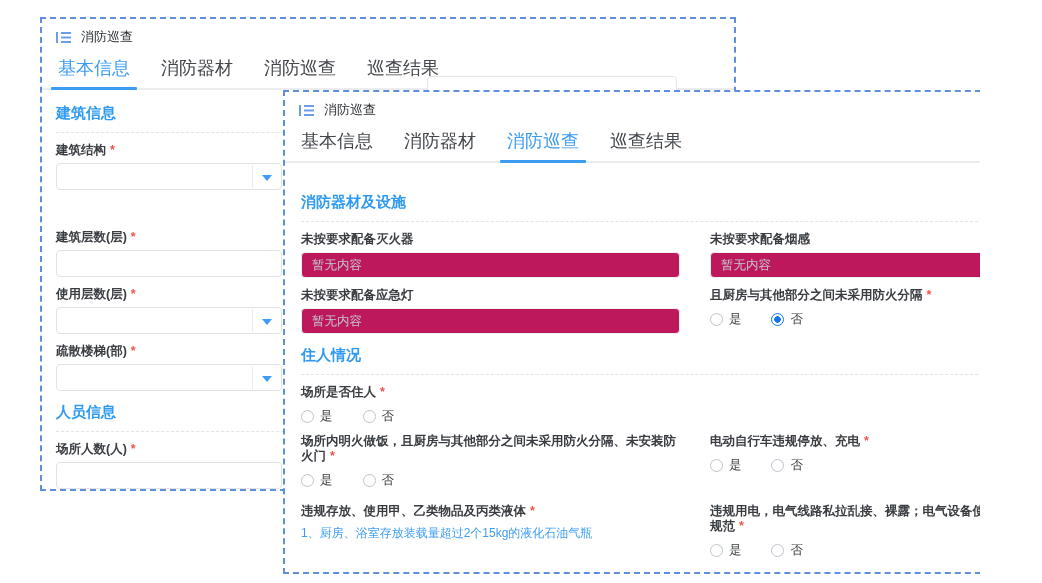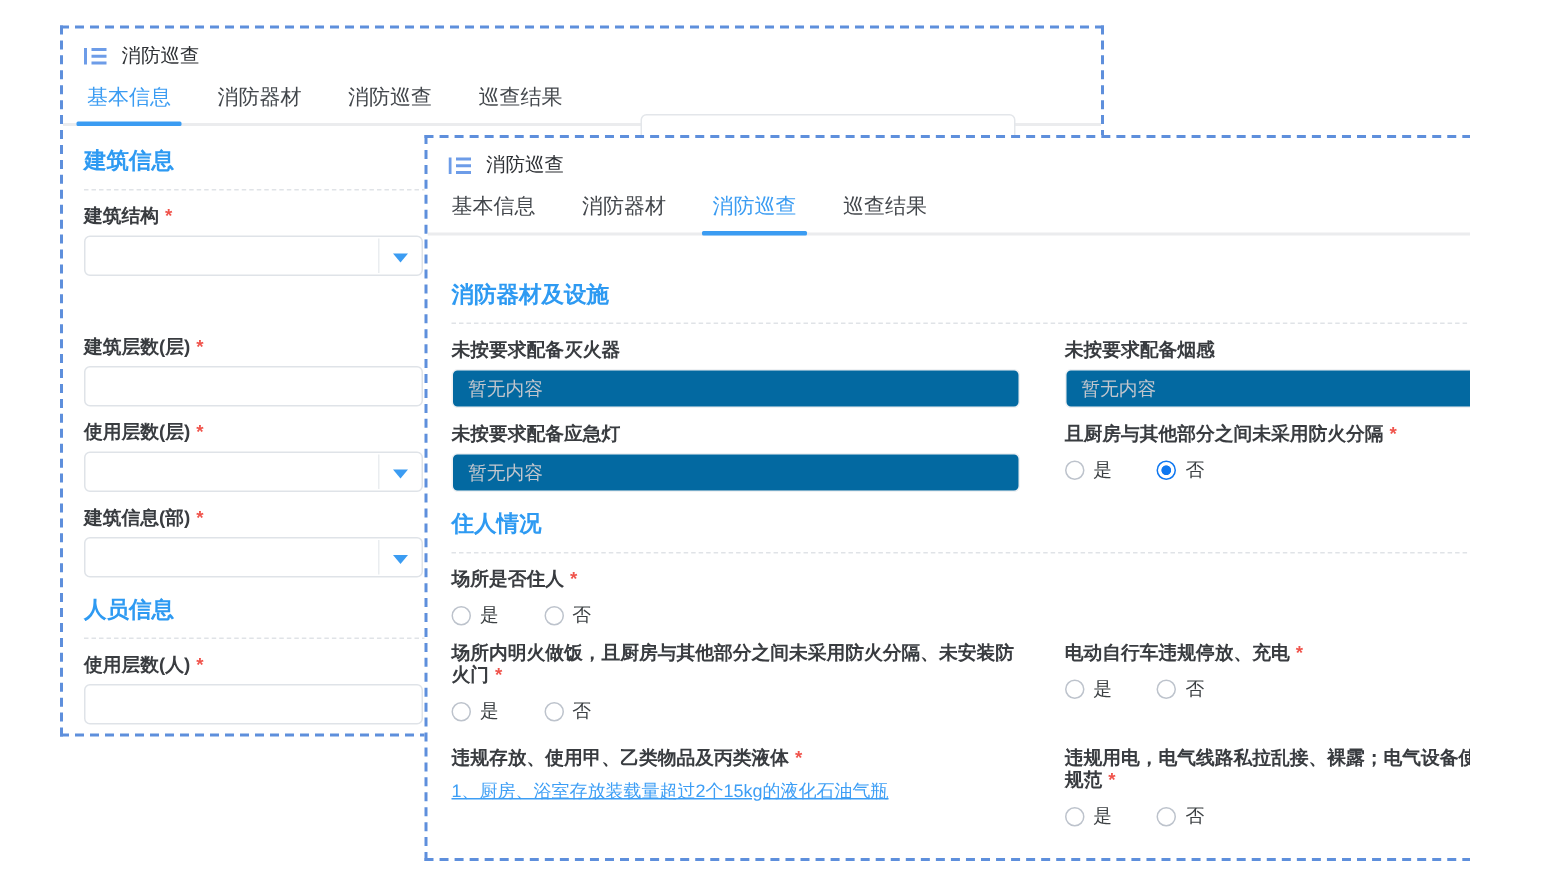--- a/index.html
+++ b/index.html
@@ -9,52 +9,52 @@
 
   .window { position: absolute; background: #fff; border: 2px dashed #5E8FDC; overflow: hidden; }
   #win1 { left: 40px;  top: 17px; width: 696px; height: 474px; z-index: 1; }
   #win2 { left: 283px; top: 90px; width: 748px; height: 484px; z-index: 2; }
 
   .win-header { display: flex; align-items: center; gap: 9px; padding: 9px 14px 0; }
   .menu-icon { display: inline-flex; cursor: pointer; }
   .win-title { font-size: 13px; color: #2e3135; }
 
   .tabs { display: flex; gap: 27px; padding: 0 14px; margin-top: 10px; border-bottom: 2px solid #EBECEE; }
-  .tab { font-size: 14px; color: #43474c; padding: 0 2px 8px; cursor: pointer; position: relative; white-space: nowrap; }
+  .tab { font-size: 18px; color: #43474c; padding: 0 2px 8px; cursor: pointer; position: relative; white-space: nowrap; }
   .tab.active { color: #3B9CF2; }
   .tab.active::after { content: ''; position: absolute; left: -5px; right: -5px; bottom: -2px; height: 3px; background: #3B9CF2; border-radius: 1px; }
 
   .content { padding: 0 14px; }
   #win2 .content { padding: 16px 16px; }
 
   .section-title { font-size: 15px; font-weight: bold; color: #2E9AF2; padding: 14px 0 9px; border-bottom: 1px dashed #E0E3E7; }
   #win2 .section-title.tight { padding-top: 12px; }
 
   .flabel { margin-top: 10px; font-size: 12.5px; font-weight: bold; color: #393C40; line-height: 15px; }
   .flabel.gap-big { margin-top: 40px; }
   .flabel.gap-med { margin-top: 16px; }
   .req { color: #F0544C; margin-left: 4px; }
 
   .tinput { margin-top: 5px; height: 27px; border: 1px solid #DFE3E8; border-radius: 4px; background: #fff; width: 226px; }
   .select { position: relative; cursor: pointer; }
   .select::before { content: ''; position: absolute; right: 28px; top: 1px; bottom: 1px; width: 1px; background: #EAEDF0; }
   .caret { position: absolute; right: 9px; top: 11px; width: 0; height: 0;
     border-left: 5px solid transparent; border-right: 5px solid transparent; border-top: 6px solid #3B9CF2; }
 
-  .dis-input { margin-top: 5px; height: 26px; background: #0369a1; border: 1px solid #EFF1F3; border-radius: 4px;
+  .dis-input { margin-top: 5px; height: 26px; background: #be185d; border: 1px solid #EFF1F3; border-radius: 4px;
     color: #C2C6CD; font-size: 12.5px; display: flex; align-items: center; padding: 0 10px; }
 
   .grid2 { display: grid; grid-template-columns: 1.25fr 1fr; column-gap: 30px; align-items: start; }
 
   .radios { margin-top: 9px; display: flex; gap: 30px; align-items: center; height: 15px; }
   .radio { display: flex; align-items: center; gap: 6px; font-size: 12.5px; color: #3c4043; cursor: pointer; }
   .rb { width: 13px; height: 13px; border-radius: 50%; border: 1px solid #BDC3CC; background: #fff; flex: 0 0 auto; }
   .rb.checked { border-color: #0E77F0; background: radial-gradient(circle, #0E77F0 0 3px, #fff 3.5px); }
 
-  .link { margin-top: 7px; font-size: 12px; color: #3D9EF5; cursor: pointer; line-height: 14px; text-decoration: underline; }
+  .link { margin-top: 7px; font-size: 12px; color: #3D9EF5; cursor: pointer; line-height: 14px; }
 
   .footer-sep { border-top: 1px dashed #DDE1E6; margin: 8px 3px 0; }
 
   .partial-input { position: absolute; left: 385px; top: 57px; width: 250px; height: 30px;
     border: 1px solid #E3E6EA; border-radius: 4px; background: #fff; }
 </style>
 </head>
 <body>
 
 <div class="stage">
@@ -90,28 +90,28 @@
         </div>
 
       <div class="flabel gap-big"><span>建筑层数(层)</span><span class="req">*</span></div>
       <div class="tinput"></div>
 
       <div class="flabel"><span>使用层数(层)</span><span class="req">*</span></div>
       <div class="tinput select">
           <span class="caret"></span>
         </div>
 
-      <div class="flabel"><span>建筑信息(部)</span><span class="req">*</span></div>
+      <div class="flabel"><span>疏散楼梯(部)</span><span class="req">*</span></div>
       <div class="tinput select">
           <span class="caret"></span>
         </div>
 
       <div class="section-title" style="padding-top:12px">人员信息</div>
 
-      <div class="flabel"><span>使用层数(人)</span><span class="req">*</span></div>
+      <div class="flabel"><span>场所人数(人)</span><span class="req">*</span></div>
       <div class="tinput"></div>
     </div>
 
     <div class="footer-sep"></div>
 
   </div>
 
   <div class="window" id="win2">
     <div class="win-header">
       <span class="menu-icon">

